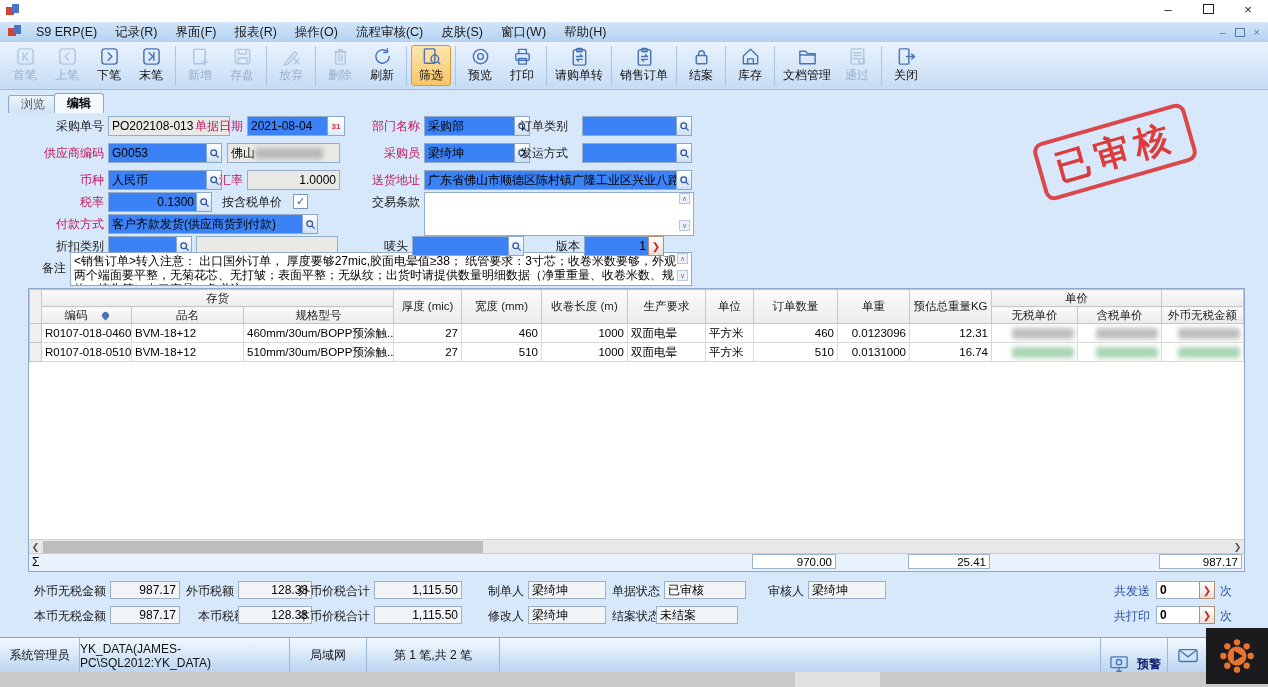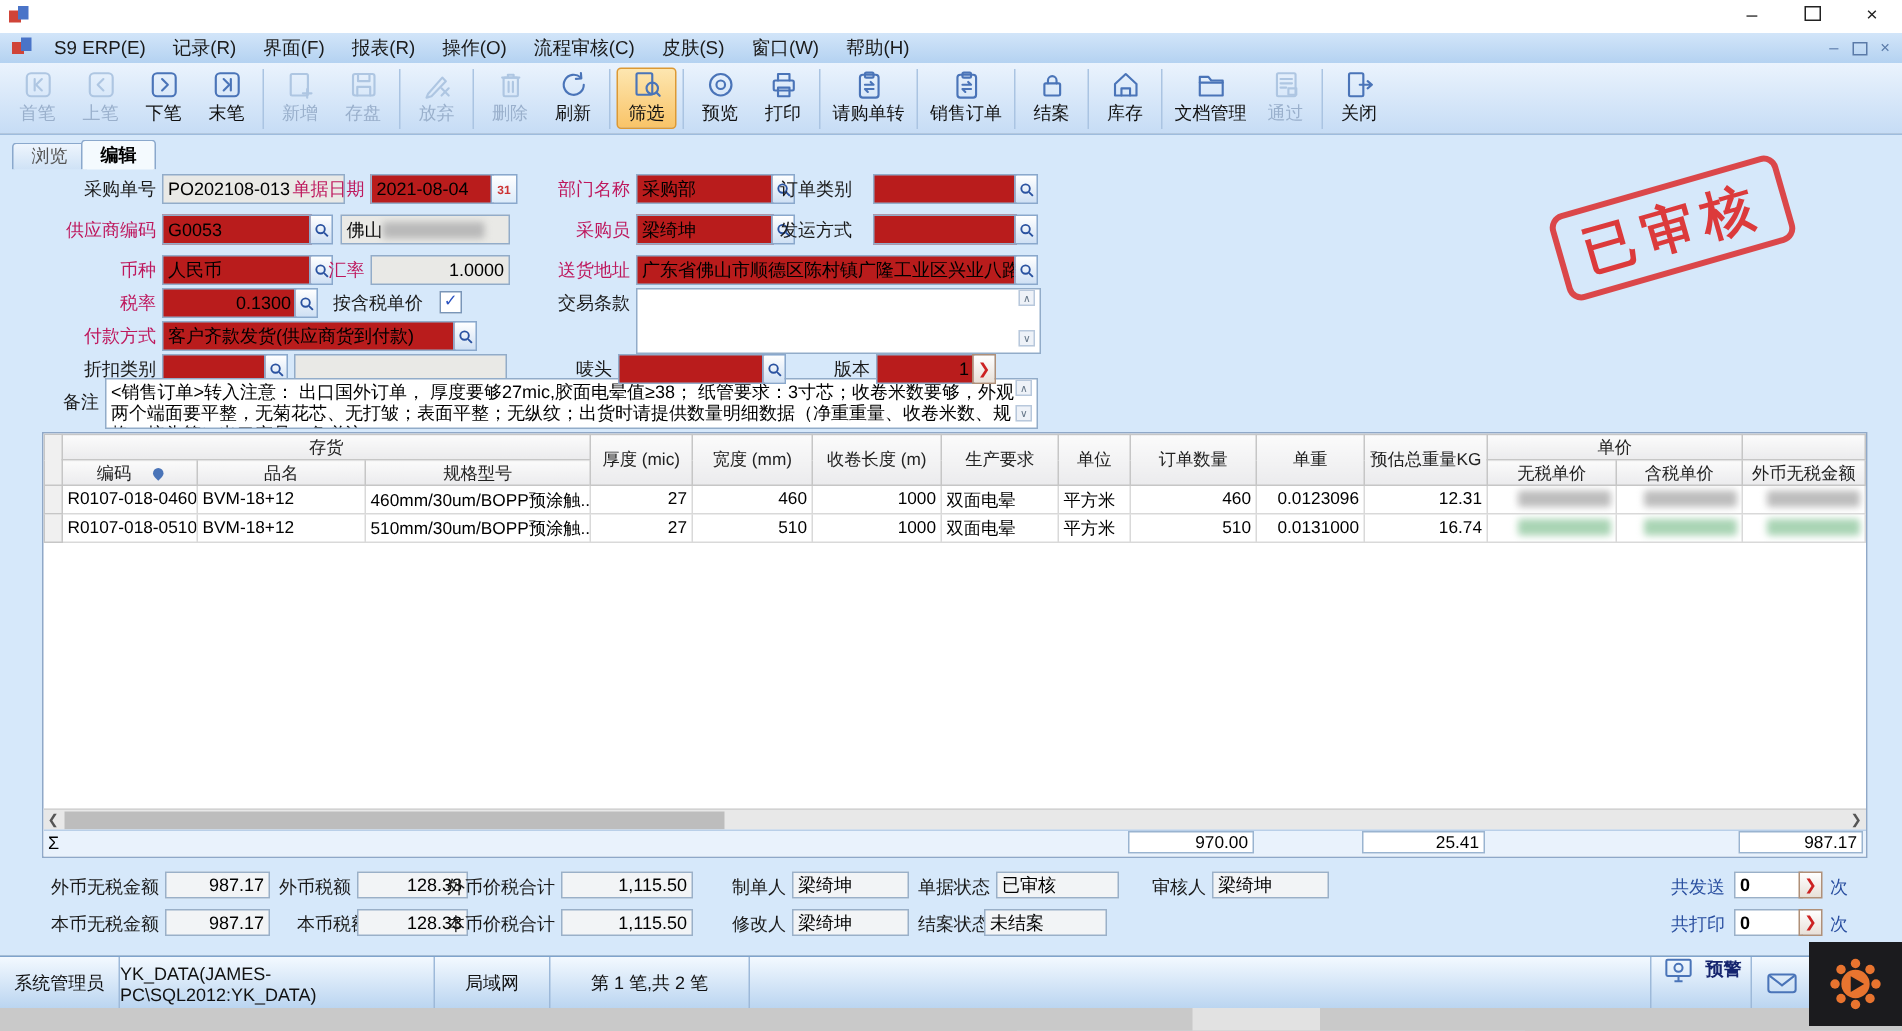--- a/index.html
+++ b/index.html
@@ -29,21 +29,21 @@
   .tbtn.active{background:linear-gradient(#fde6b0,#f9c468);border:1px solid #dd9933;padding:0 3px 1px;}
   .tsep{width:1px;height:40px;background:#aac4e2;margin:0 3px;}
   
   .content{position:absolute;left:0;top:90px;width:1268px;height:547px;background:#d6e8fa;}
   .tab{position:absolute;height:17px;line-height:17px;font-size:12px;padding:0 12px;
     border:1px solid #8aa8cc;border-bottom:none;border-radius:3px 3px 0 0;
     background:linear-gradient(#eef5fd,#cfe2f6);color:#555;}
   .tab.activetab{background:#f4fafe;font-weight:bold;color:#000;height:19px;line-height:19px;z-index:2;}
   .lbl{position:absolute;font-size:12px;color:#1a1a1a;text-align:right;white-space:nowrap;}
   .lbl.red{color:#be185d;}
-  .fld{position:absolute;height:18px;line-height:18px;background:#b91c1c;border:1px solid #92acc9;
+  .fld{position:absolute;height:18px;line-height:18px;background:#3b82f6;border:1px solid #92acc9;
     font-size:12px;padding:0 3px;white-space:nowrap;overflow:hidden;box-sizing:content-box;color:#000;}
   .fld.ro{background:#e9e9e6;}
   .fld.num{text-align:right;}
   .lkp{position:absolute;width:16px;height:20px;background:linear-gradient(#ffffff,#cfe0f4);
     border:1px solid #8aa8cc;box-sizing:border-box;display:flex;align-items:center;justify-content:center;}
   .lkp svg{width:11px;height:11px;fill:none;stroke:#2a52a0;stroke-width:1.6;}
   .calbtn{position:absolute;width:18px;height:20px;background:linear-gradient(#fff,#dcebfa);
     border:1px solid #8aa8cc;box-sizing:border-box;font-size:8px;color:#c33;display:flex;
     align-items:center;justify-content:center;font-weight:bold;}
   .rarrow{position:absolute;width:16px;height:20px;background:linear-gradient(#fff,#e8e0d8);
@@ -579,21 +579,21 @@
 <div class="fbox" style="left:1156px;top:606px;width:38px;background:#fff;font-weight:bold;">0</div>
 <div class="rarrow" style="left:1199px;top:606px;height:18px;">❯</div>
 <div class="flbl blue" style="left:1220px;top:608px;width:24px;text-align:left;">次</div>
 
 <div class="statusbar">
   <div class="sseg" style="width:80px;">系统管理员</div>
   <div class="sseg" style="width:210px;">YK_DATA(JAMES-PC\SQL2012:YK_DATA)</div>
   <div class="sseg" style="width:77px;">局域网</div>
   <div class="sseg" style="width:133px;">第 1 笔,共 2 笔</div>
   <div style="flex:1;"></div>
-  <div style="display:flex;align-items:flex-start;gap:8px;margin-right:6px;border-left:1px solid #9db9d9;padding-left:8px;height:100%;">
+  <div style="display:flex;align-items:flex-end;gap:8px;margin-right:6px;border-left:1px solid #9db9d9;padding-left:8px;height:100%;">
     <span class="staticon">
         <svg viewBox="0 0 22 20">
           <rect x="2" y="2" width="18" height="12" rx="1"></rect>
           <circle cx="11" cy="8" r="3"></circle>
           <path d="M8 18h6M11 14v4"></path>
         </svg>
       </span>
     <span style="color:#15246e;font-weight:bold;">预警</span>
   </div>
   <div style="margin-right:70px;display:flex;align-items:center;border-left:1px solid #9db9d9;padding-left:10px;height:100%;">

